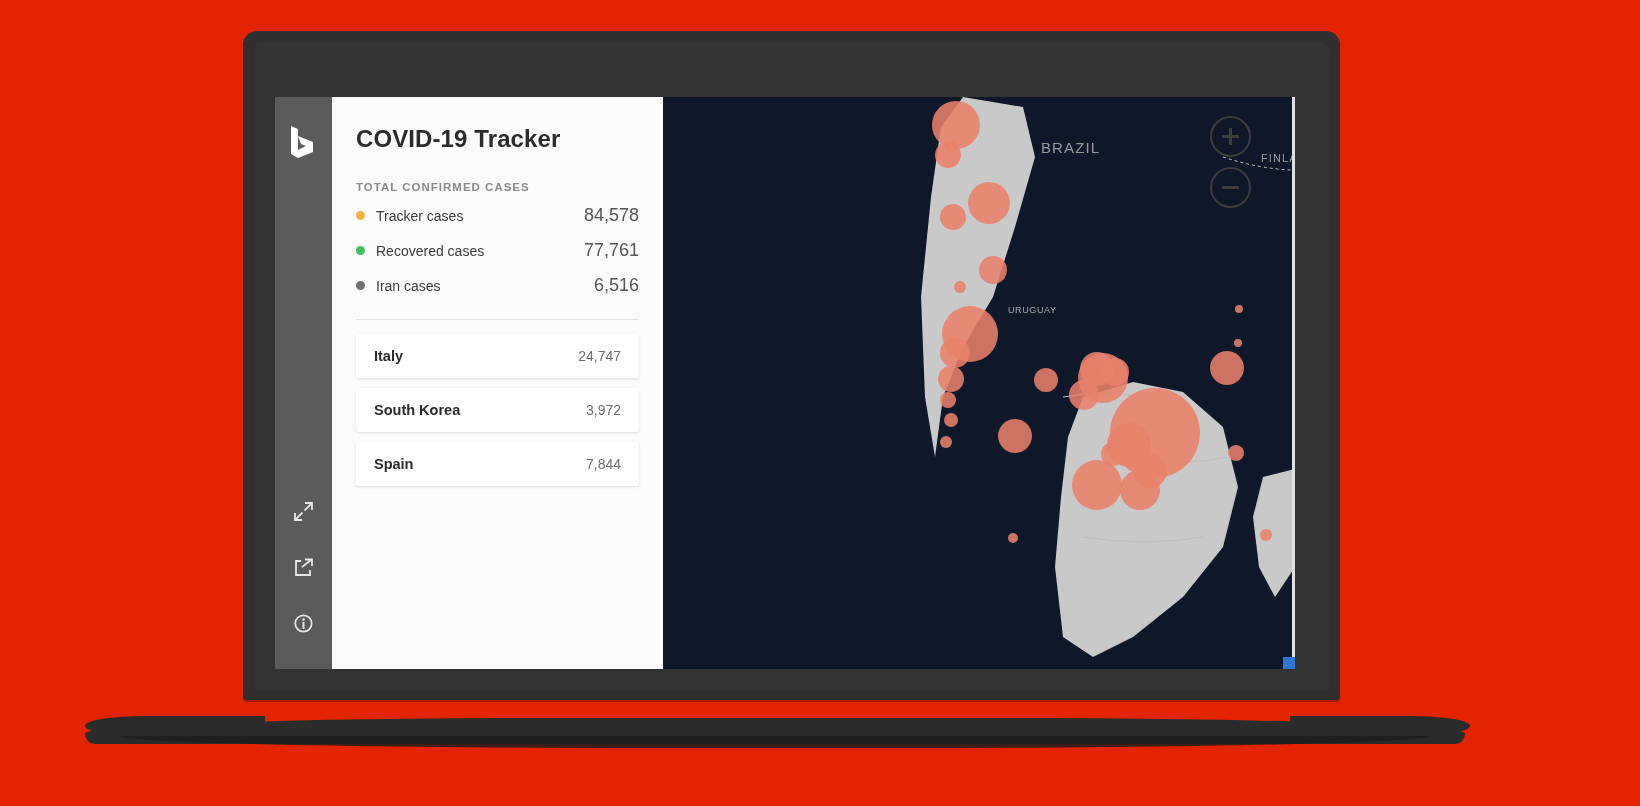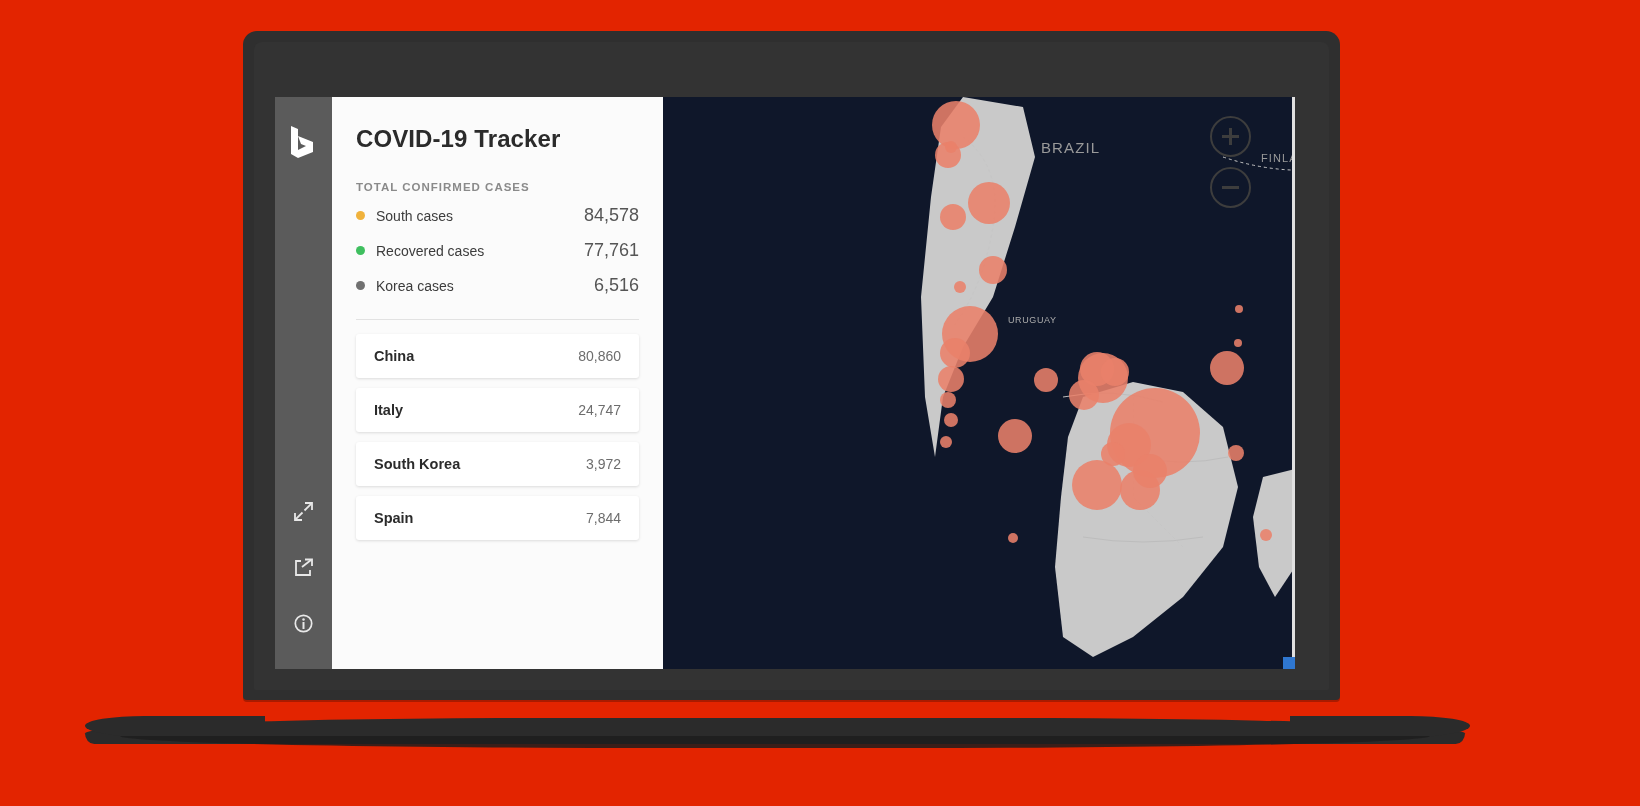--- a/index.html
+++ b/index.html
@@ -180,42 +180,38 @@
 
     <div class="panel">
       <div class="panel-inner">
         <h1 class="app-title">COVID-19 Tracker</h1>
 
         <div class="section-label">TOTAL CONFIRMED CASES</div>
 
         <div>
           <div class="legend-row">
             <span class="dot" style="background:#F0B23C"></span>
-            <span class="legend-label">South cases</span>
+            <span class="legend-label">Tracker cases</span>
             <span class="legend-value">84,578</span>
           </div>
           <div class="legend-row">
             <span class="dot" style="background:#3FBF5F"></span>
             <span class="legend-label">Recovered cases</span>
             <span class="legend-value">77,761</span>
           </div>
           <div class="legend-row">
             <span class="dot" style="background:#707070"></span>
-            <span class="legend-label">Korea cases</span>
+            <span class="legend-label">Iran cases</span>
             <span class="legend-value">6,516</span>
           </div>
         </div>
 
         <div class="divider"></div>
 
         <div>
-          <div class="country-card">
-            <span class="country-name">China</span>
-            <span class="country-value">80,860</span>
-          </div>
           <div class="country-card">
             <span class="country-name">Italy</span>
             <span class="country-value">24,747</span>
           </div>
           <div class="country-card">
             <span class="country-name">South Korea</span>
             <span class="country-value">3,972</span>
           </div>
           <div class="country-card">
             <span class="country-name">Spain</span>
@@ -297,21 +293,21 @@
           <circle class="bubble" cx="879" cy="546" r="22"></circle>
           <circle class="bubble" cx="800" cy="537" r="20"></circle>
           <circle class="bubble" cx="661" cy="505" r="8"></circle>
           <circle class="bubble" cx="1142" cy="380" r="10"></circle>
         </g>
       </svg>
 
       <div class="map-label" style="left:378px;top:42px;font-size:15px;">BRAZIL</div>
       <div class="map-label" style="left:598px;top:55px;">FINLAND</div>
 
-      <div class="map-label small" style="left:345px;top:218px;">URUGUAY</div>
+      <div class="map-label small" style="left:345px;top:208px;">URUGUAY</div>
 
       <div class="zoom-btn zoom-in">
         <span class="bar bar-h"></span>
         <span class="bar bar-v"></span>
       </div>
       <div class="zoom-btn zoom-out">
         <span class="bar bar-h"></span>
       </div>
 
       <div class="map-edge-line"></div>

